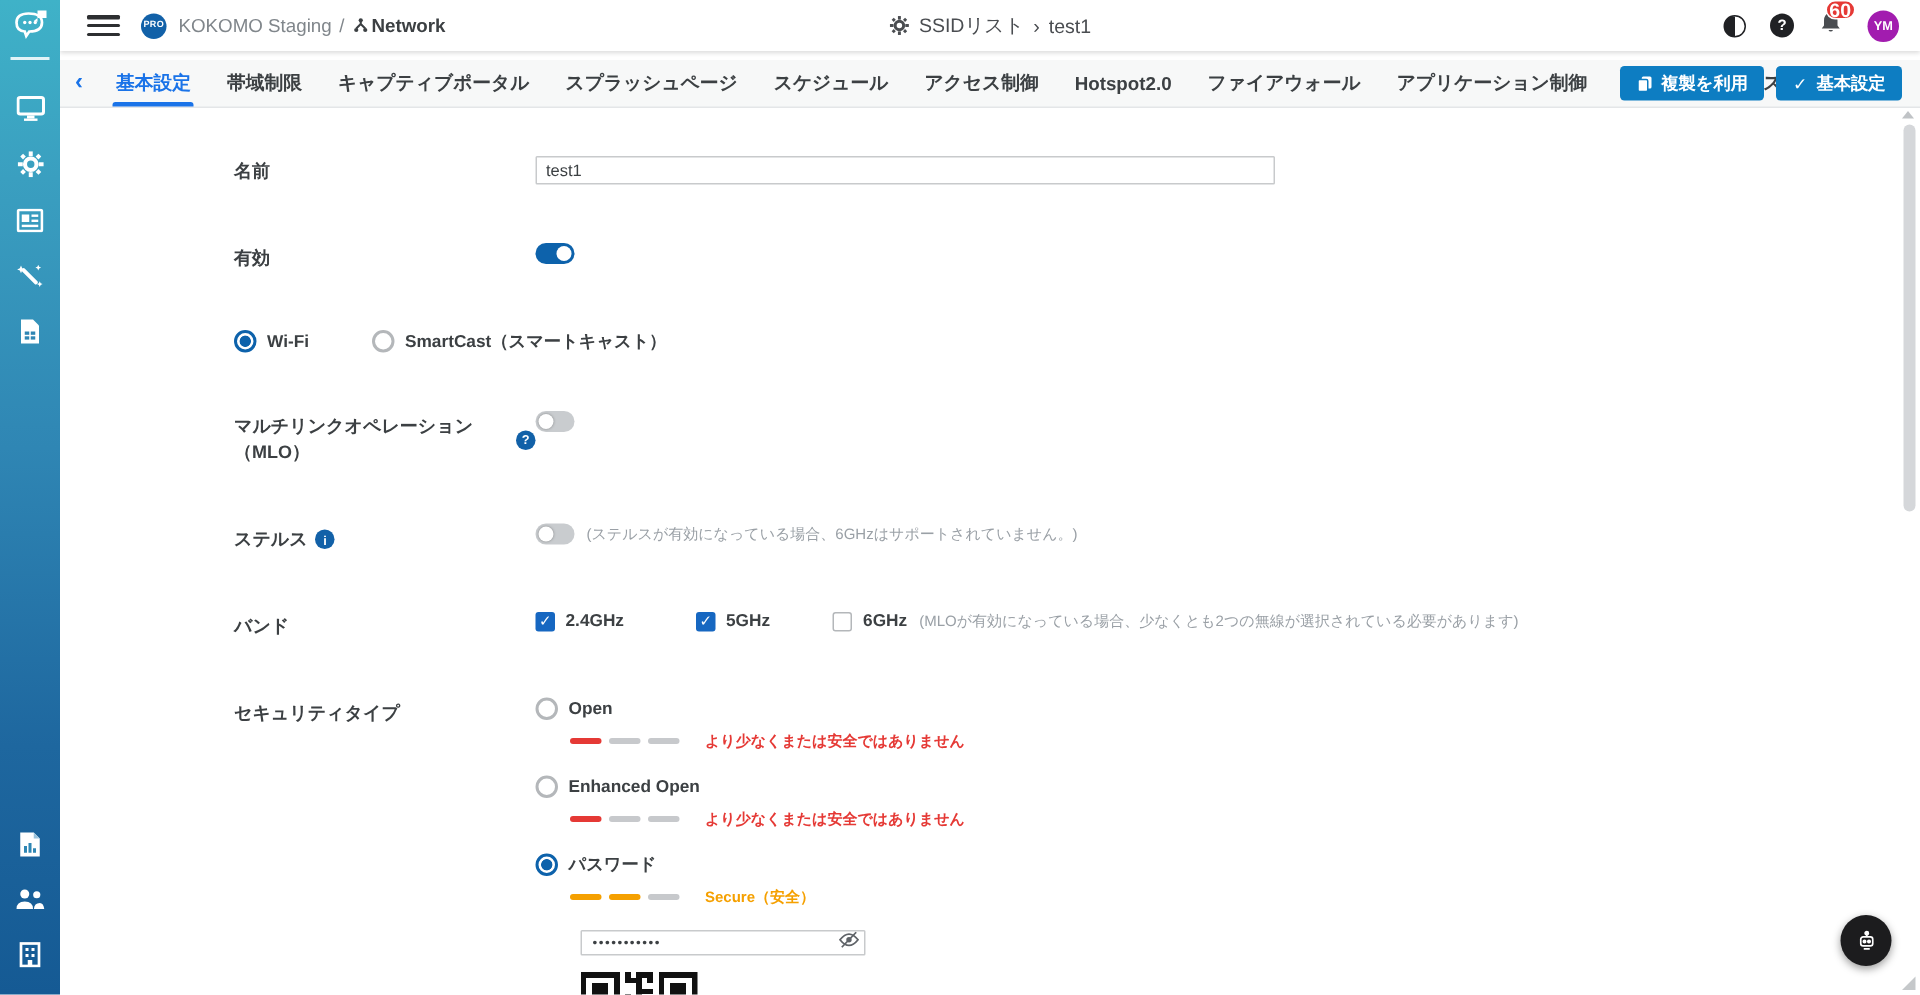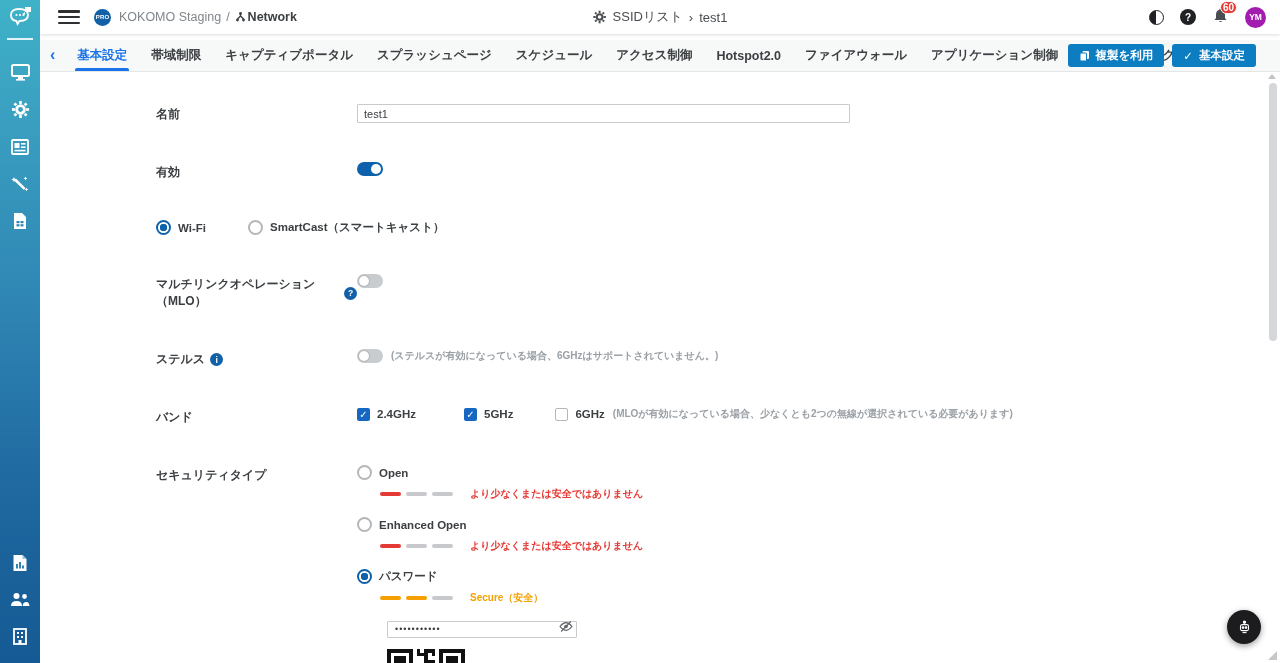--- a/index.html
+++ b/index.html
@@ -30,36 +30,36 @@
   .hdr-title { position:absolute; left:50%; transform:translateX(-50%); display:flex;
     align-items:center; gap:6px; font-size:13px; color:#4a4d51; }
   .hdr-title b { font-weight:normal; }
   .hdr-right { position:absolute; right:14px; display:flex; align-items:center; gap:16px; }
   .icon-contrast { width:15px; height:15px; border-radius:50%; border:1.6px solid #202124;
     background:linear-gradient(90deg,#202124 50%,#fff 50%); cursor:pointer; }
   .icon-help { width:16px; height:16px; border-radius:50%; background:#202124; color:#fff;
     font-size:10px; font-weight:bold; display:flex; align-items:center; justify-content:center; cursor:pointer; }
   .bell-wrap { position:relative; cursor:pointer; }
   .badge { position:absolute; top:-6px; right:-8px; min-width:14px; height:13px; padding:0 2px;
-    background:#e53935; border-radius:8px; color:#fff; font-size:10px; font-weight:bold;
+    background:#e53935; border-radius:8px; color:#fff; font-size:13px; font-weight:bold;
     display:flex; align-items:center; justify-content:center; border:1px solid #fff; }
   .avatar { width:21px; height:21px; border-radius:50%; background:#a21caf; color:#fff;
     font-size:8.5px; font-weight:bold; display:flex; align-items:center; justify-content:center; cursor:pointer; }
 
   
   .tabbar { position:absolute; left:40px; top:40px; right:0; height:32px; background:#f7f8f8;
     border-bottom:1px solid #e4e6e8; display:flex; align-items:center; z-index:10; }
   .tab-back { color:#1a73e8; font-size:16px; font-weight:bold; margin:0 10px 2px 10px; cursor:pointer; }
   .tabs { display:flex; align-items:flex-end; height:100%; }
   .tab { position:relative; height:100%; display:flex; align-items:center; padding:0 12px;
     font-size:12.5px; font-weight:bold; color:#3c4043; cursor:pointer; white-space:nowrap; }
   .tab.active { color:#1a73e8; }
   .tab.active::after { content:""; position:absolute; left:10px; right:10px; bottom:0; height:3px;
     background:#1a73e8; border-radius:2px 2px 0 0; }
-  .tab-actions { position:absolute; right:24px; display:flex; gap:8px;align-items:flex-end; }
+  .tab-actions { position:absolute; right:12px; display:flex; gap:8px;align-items:flex-end; }
   .btn { height:23px; padding:0 11px; background:#0d7dc2; color:#fff; font-size:11.5px; font-weight:bold;
     border:none; border-radius:3px; display:flex; align-items:center; gap:6px; cursor:pointer;
     font-family:inherit; }
 
   
   .content { position:absolute; left:40px; top:73px; right:0; bottom:0; background:#fff; overflow:hidden; }
   .form { padding:31px 0 0 116px; }
   .row { display:flex; align-items:flex-start; margin-bottom:39px; }
   .row-label { width:201px; flex:none; font-size:12px; font-weight:bold; color:#3c4043;
     padding-top:2px; display:flex; align-items:center; gap:5px; }
@@ -68,21 +68,21 @@
     font-weight:bold; display:flex; align-items:center; justify-content:center; cursor:pointer; flex:none; }
   .text-input { width:493px; height:19px; border:1px solid #c8cacc; border-radius:1px; font-size:11px;
     padding:0 6px; color:#3c4043; font-family:inherit; outline:none; }
   .toggle { width:26px; height:14px; border-radius:8px; position:relative; cursor:pointer; flex:none; }
   .toggle.on { background:#0d62ab; }
   .toggle.on::after { content:""; position:absolute; right:2px; top:2px; width:10px; height:10px;
     border-radius:50%; background:#fff; }
   .toggle.off { background:#c9cccf; }
   .toggle.off::after { content:""; position:absolute; left:2px; top:2px; width:10px; height:10px;
     border-radius:50%; background:#fff; box-shadow:0 0 2px rgba(0,0,0,.35); }
-  .note { font-size:10px; color:#9aa0a6; margin-left:8px;font-weight:bold; }
+  .note { font-size:10px; color:#9aa0a6; margin-left:8px; }
   .radio { width:15px; height:15px; border-radius:50%; flex:none; cursor:pointer;
     border:2px solid #b4b7ba; background:#fff; }
   .radio.sel { border:2px solid #0d62ab; background:radial-gradient(circle,#0d62ab 0 3.5px,#fff 4px); }
   .opt-label { font-size:11.5px; font-weight:bold; color:#3c4043; margin-left:7px; }
   .gap48 { width:48px; } .gap42 { width:42px; }
   .checkbox { width:13px; height:13px; border-radius:2px; flex:none; cursor:pointer;
     display:flex; align-items:center; justify-content:center; }
   .checkbox.on { background:#1667c1; color:#fff; font-size:10px; font-weight:bold; }
   .checkbox.offbox { background:#fff; border:1.5px solid #b4b7ba; }
 

